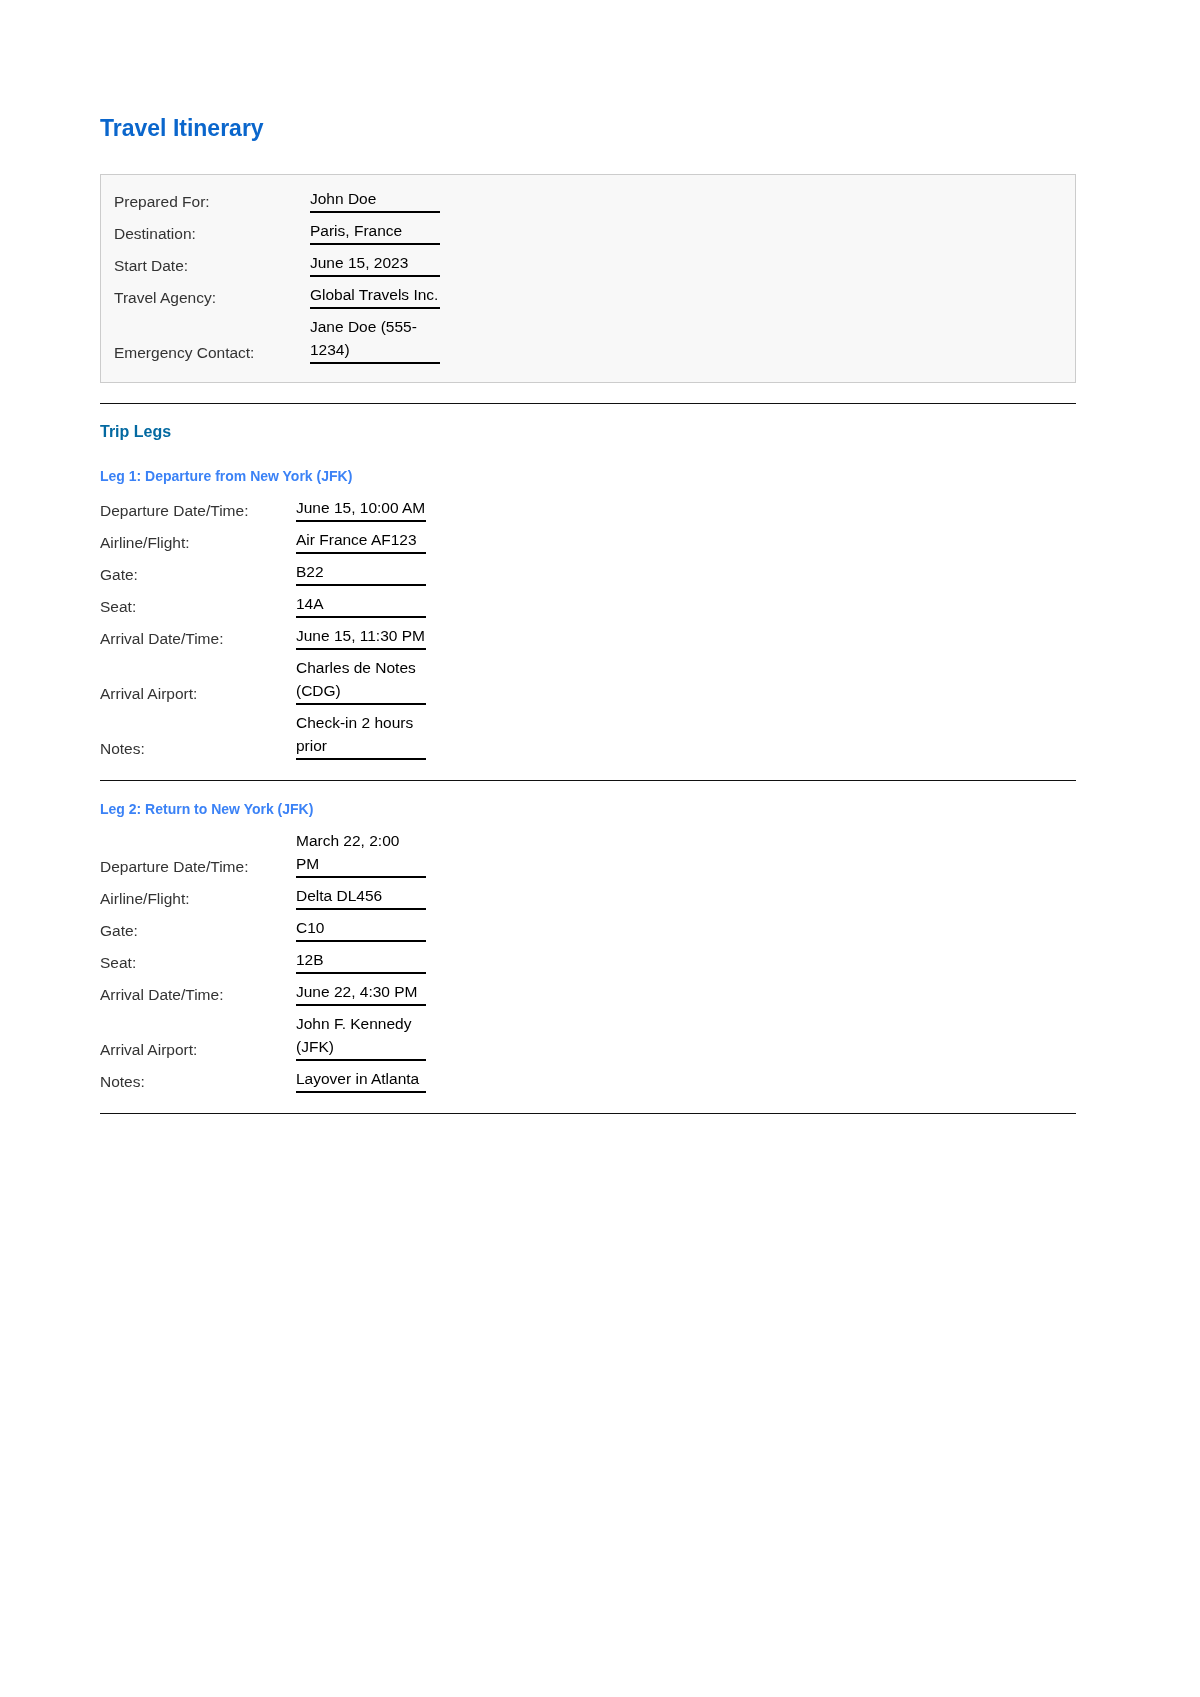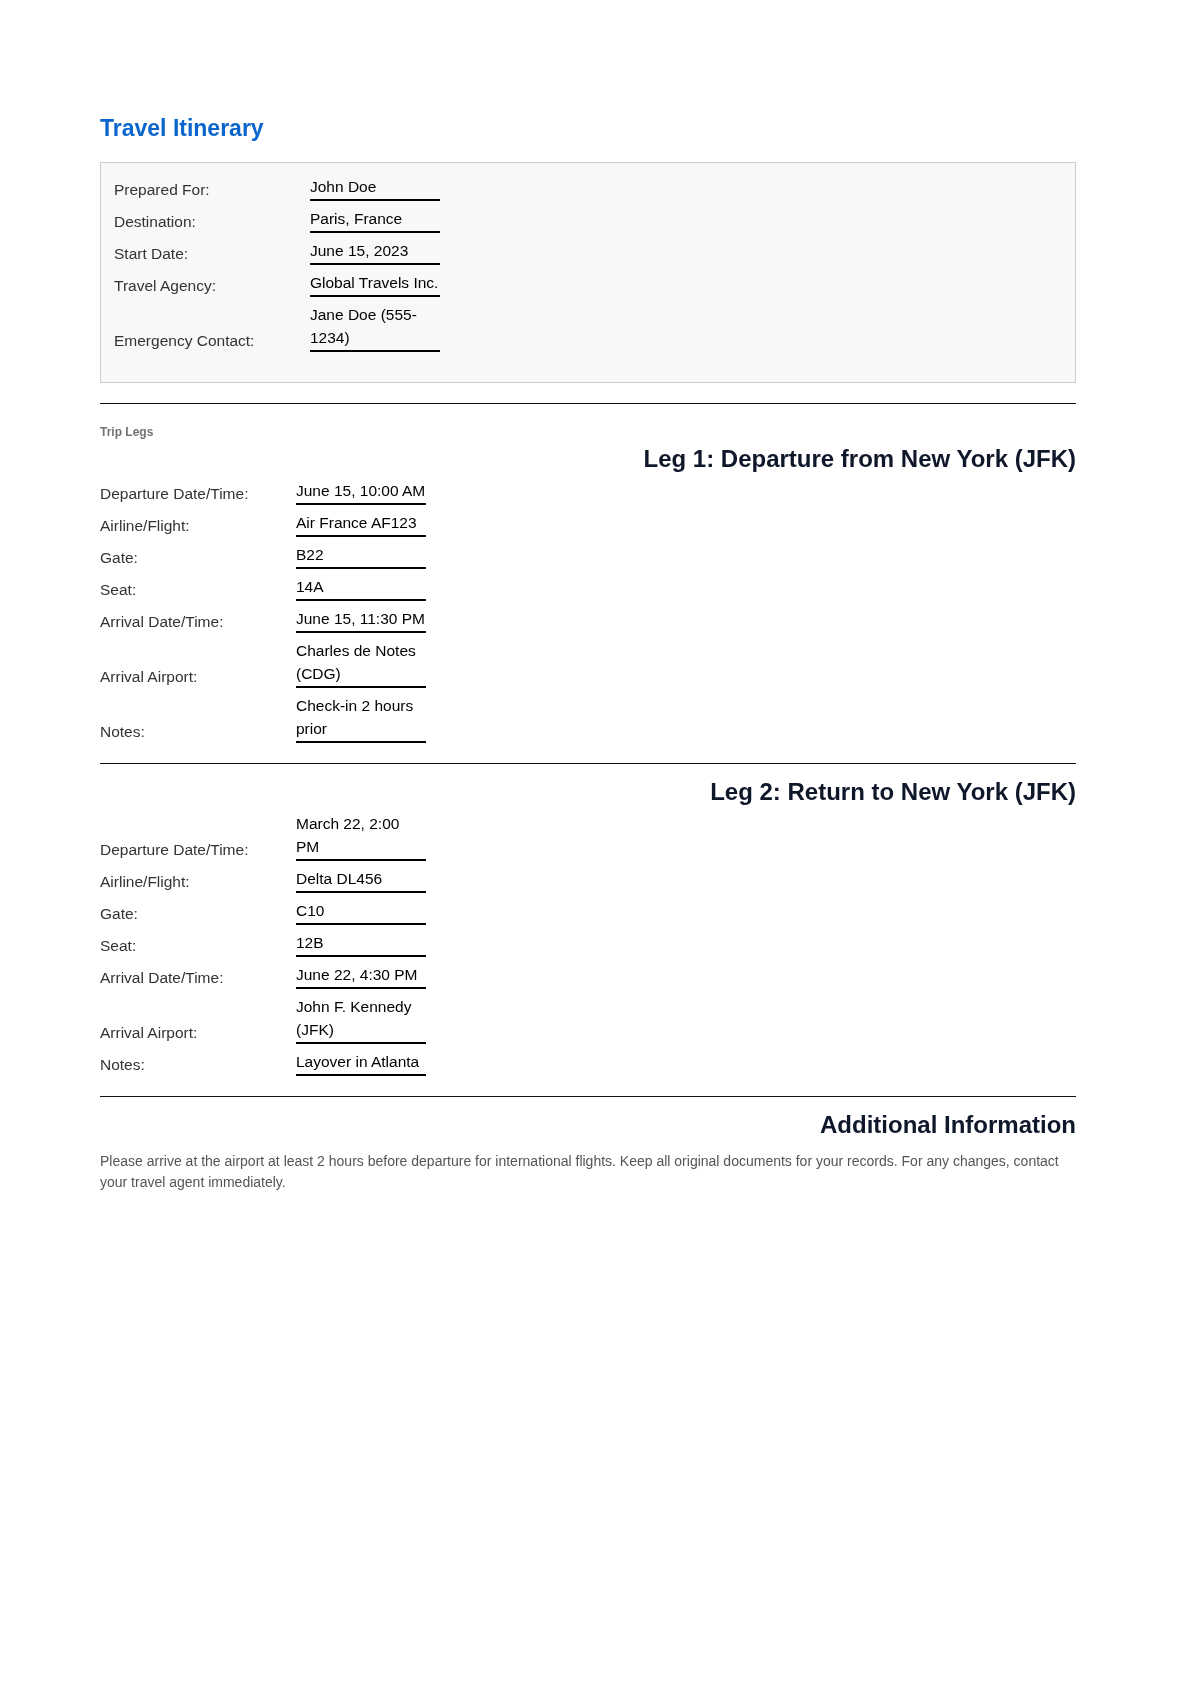--- a/index.html
+++ b/index.html
@@ -1,27 +1,27 @@
 <!DOCTYPE html>
 <html><head>
   <meta charset="utf-8">
   <style>
     html, body { margin: 0; padding: 0; background: #ffffff; }
     body { width: 1200px; height: 1697px; position: relative; font-family: "Liberation Sans", sans-serif; color: #000; }
     .page { position: absolute; left: 100px; top: 110px; width: 976px; }
     h1 { margin: 0; font-size: 23px; font-weight: bold; color: #0a66cc; line-height: 36px; }
-    .info-box { margin-top: 16px; background: #f8f8f8; border: 1px solid #cccccc; padding: 12px 13px 24px 13px; }
+    .info-box { margin-top: 28px; background: #f8f8f8; border: 1px solid #cccccc; padding: 12px 13px 12px 13px; }
     .row { display: flex; align-items: flex-end; margin-bottom: 6px; }
     .label { font-size: 15.5px; color: #333; line-height: 23px; }
     .info-box .label { width: 196px; }
     .leg .label { width: 196px; }
     .value { font-size: 15.5px; color: #000; line-height: 23px; border-bottom: 2px solid #000000; width: 130px; padding-bottom: 1px; }
     hr.div { border: none; border-top: 1.5px solid #111; margin: 20px 0 16px 0; }
-    h2 { margin: 0 0 3px 0; font-size: 12px; font-weight: bold; color: #737373; line-height: 24px; }
-    h3 { margin: 0 0 8px 0; font-size: 24px; font-weight: bold; color: #0f172a; line-height: 24px; text-align: right; }
+    h2 { margin: 0 0 20px 0; font-size: 16px; font-weight: bold; color: #0369a1; line-height: 24px; }
+    h3 { margin: 0 0 8px 0; font-size: 14px; font-weight: bold; color: #3b82f6; line-height: 24px; }
     .notes-text { font-size: 14px; color: #555; line-height: 21px; margin-top: 14px; }
   </style>
 </head>
 <body>
 
 <div class="page">
   <h1>Travel Itinerary</h1>
 
   <div class="info-box">
     <div class="row">
@@ -111,17 +111,13 @@
         <span class="value">John F. Kennedy (JFK)</span>
       </div>
     <div class="row">
         <span class="label">Notes:</span>
         <span class="value">Layover in Atlanta</span>
       </div>
   </div>
 
   <hr class="div">
 
-  <div>
-    <h3>Additional Information</h3>
-    <p class="notes-text">Please arrive at the airport at least 2 hours before departure for international flights. Keep all original documents for your records. For any changes, contact your travel agent immediately.</p>
-  </div>
 </div>
 
 </body></html>

